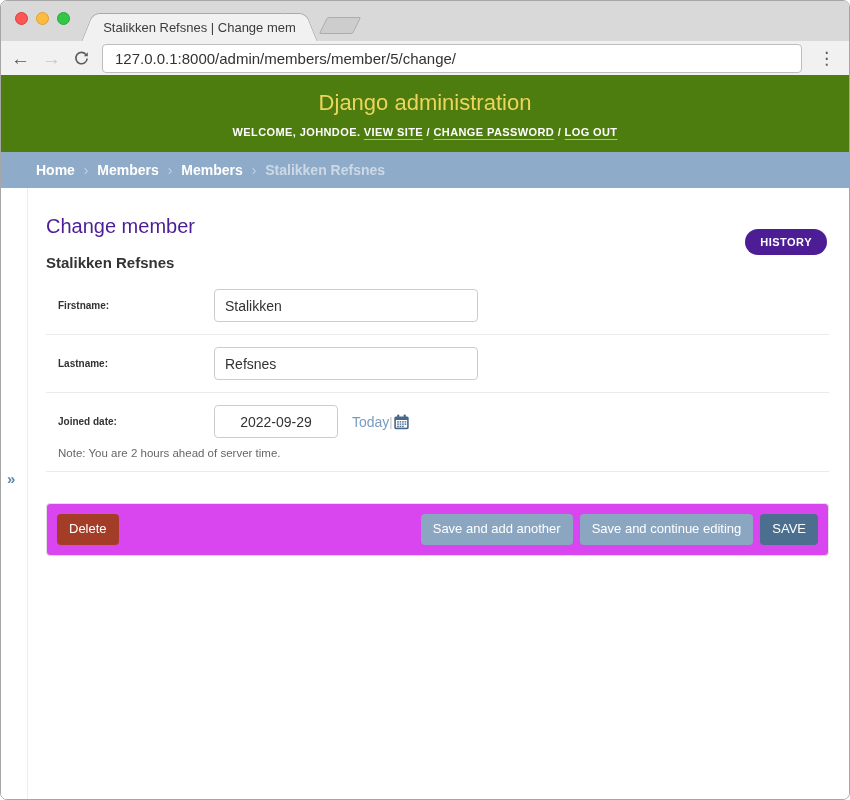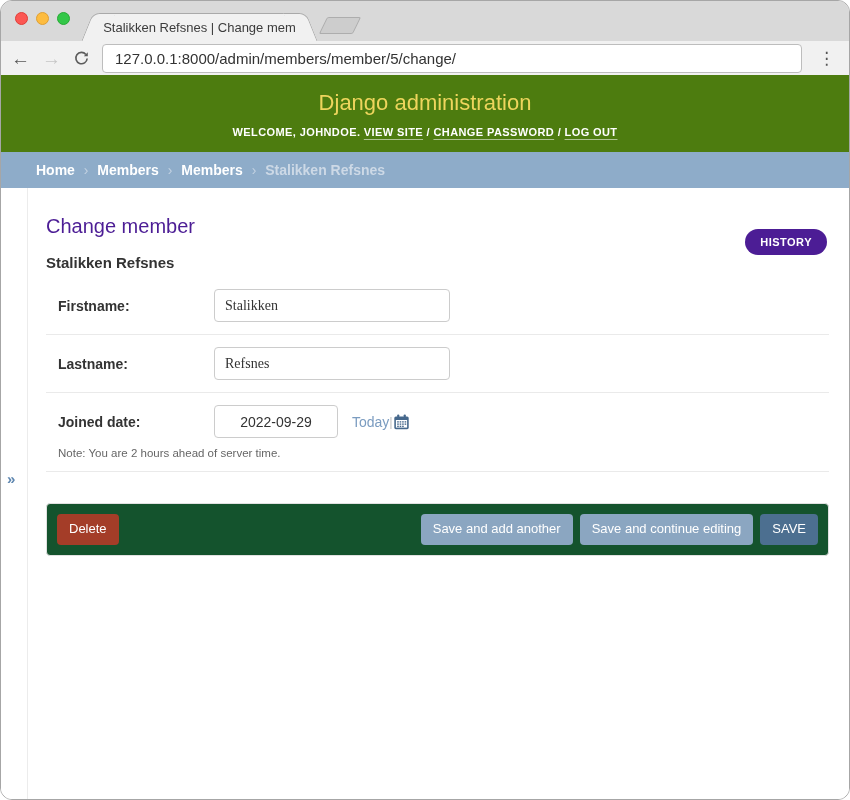--- a/index.html
+++ b/index.html
@@ -1,21 +1,21 @@
 <!DOCTYPE html>
 <html><head>
 <meta charset="utf-8">
 <style>
   * { box-sizing: border-box; }
   html, body { margin: 0; padding: 0; background: #fff; }
   body { font-family: "Liberation Sans", "DejaVu Sans", sans-serif; }
 
   .window {
     width: 850px; height: 800px;
-    border: 1px solid #a6a6a6; border-radius: 12px;
+    border: 1px solid #a6a6a6; border-radius: 7px;
     overflow: hidden; position: relative; background: #fff;
     display: flex; flex-direction: column;
   }
 
   
   .tab-strip {
     height: 40px; background: #d9d9d9; flex: 0 0 auto;
     display: flex; align-items: flex-end; position: relative;
   }
   .traffic-lights { position: absolute; top: 11px; left: 14px; display: flex; gap: 8px; }
@@ -92,37 +92,37 @@
     background: #4c1d95; color: #fff; border: none; border-radius: 13px;
     font-size: 11px; font-weight: 700; letter-spacing: .5px;
     padding: 7px 15px; cursor: pointer; font-family: inherit;
   }
   .object-title { font-size: 15px; font-weight: 700; color: #333; margin: 0 0 6px; }
 
   .form-row {
     display: flex; align-items: center; flex-wrap: wrap;
     padding: 12px 0 12px 12px; border-bottom: 1px solid #eaeaea;
   }
-  .form-label { width: 156px; font-size: 14px; font-weight: 700; color: #333; flex: 0 0 auto; }
+  .form-label { width: 156px; font-size: 10px; font-weight: 700; color: #333; flex: 0 0 auto; }
   .text-input {
     height: 33px; border: 1px solid #ccc; border-radius: 4px; background: #fff;
     font-size: 14px; color: #333; padding: 0 10px; outline: none;
     font-family: "Liberation Sans", sans-serif;
   }
-  .w-wide { width: 236px; font-family: Liberation Serif, serif; }
+  .w-wide { width: 264px; }
   .w-small { width: 68px; }
   .w-date { width: 124px; text-align: center; padding: 0; }
   .date-extras { display: flex; align-items: center; margin-left: 14px; }
   .today-link { color: #7b9cc0; font-size: 14px; text-decoration: none; cursor: pointer; }
   .pipe-sep { color: #c4c4c4; font-size: 13px; }
   .cal-btn { background: none; border: none; padding: 0; cursor: pointer; display: flex; align-items: center; }
   .tz-note { flex-basis: 100%; margin-top: 9px; font-size: 11.5px; color: #666; }
 
   .submit-row {
-    margin-top: 31px; background: #14532d; border: 1px solid #e1e1e1; border-radius: 4px;
+    margin-top: 31px; background: #d946ef; border: 1px solid #e1e1e1; border-radius: 4px;
     padding: 10px; display: flex; align-items: center; gap: 7px;
   }
   .btn {
     border: none; border-radius: 4px; color: #fff; font-size: 13px;
     padding: 8px 12px; cursor: pointer; font-family: inherit; line-height: 1.15;
   }
   .btn-delete { background: #a43d28; margin-right: auto; }
   .btn-light { background: #8ba6c1; }
   .btn-save { background: #4c6f90; }
 </style>

